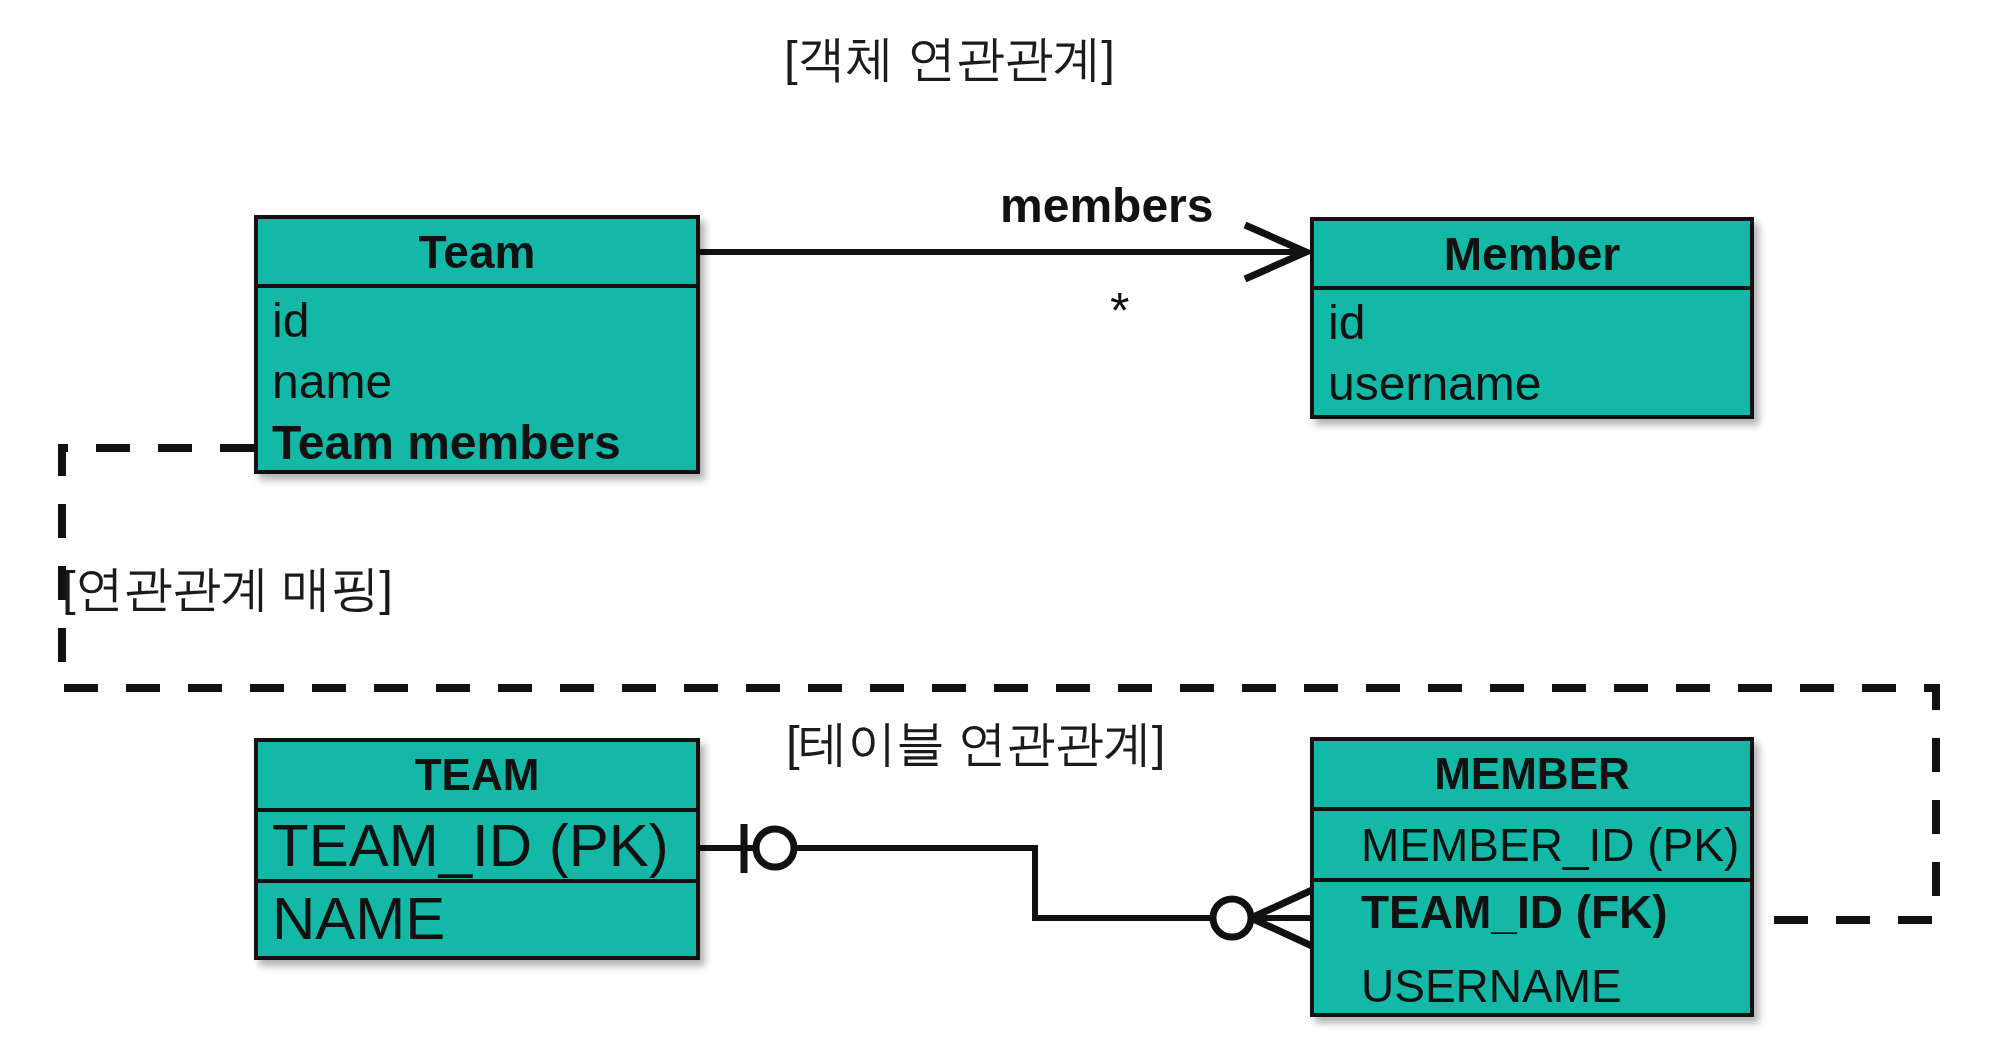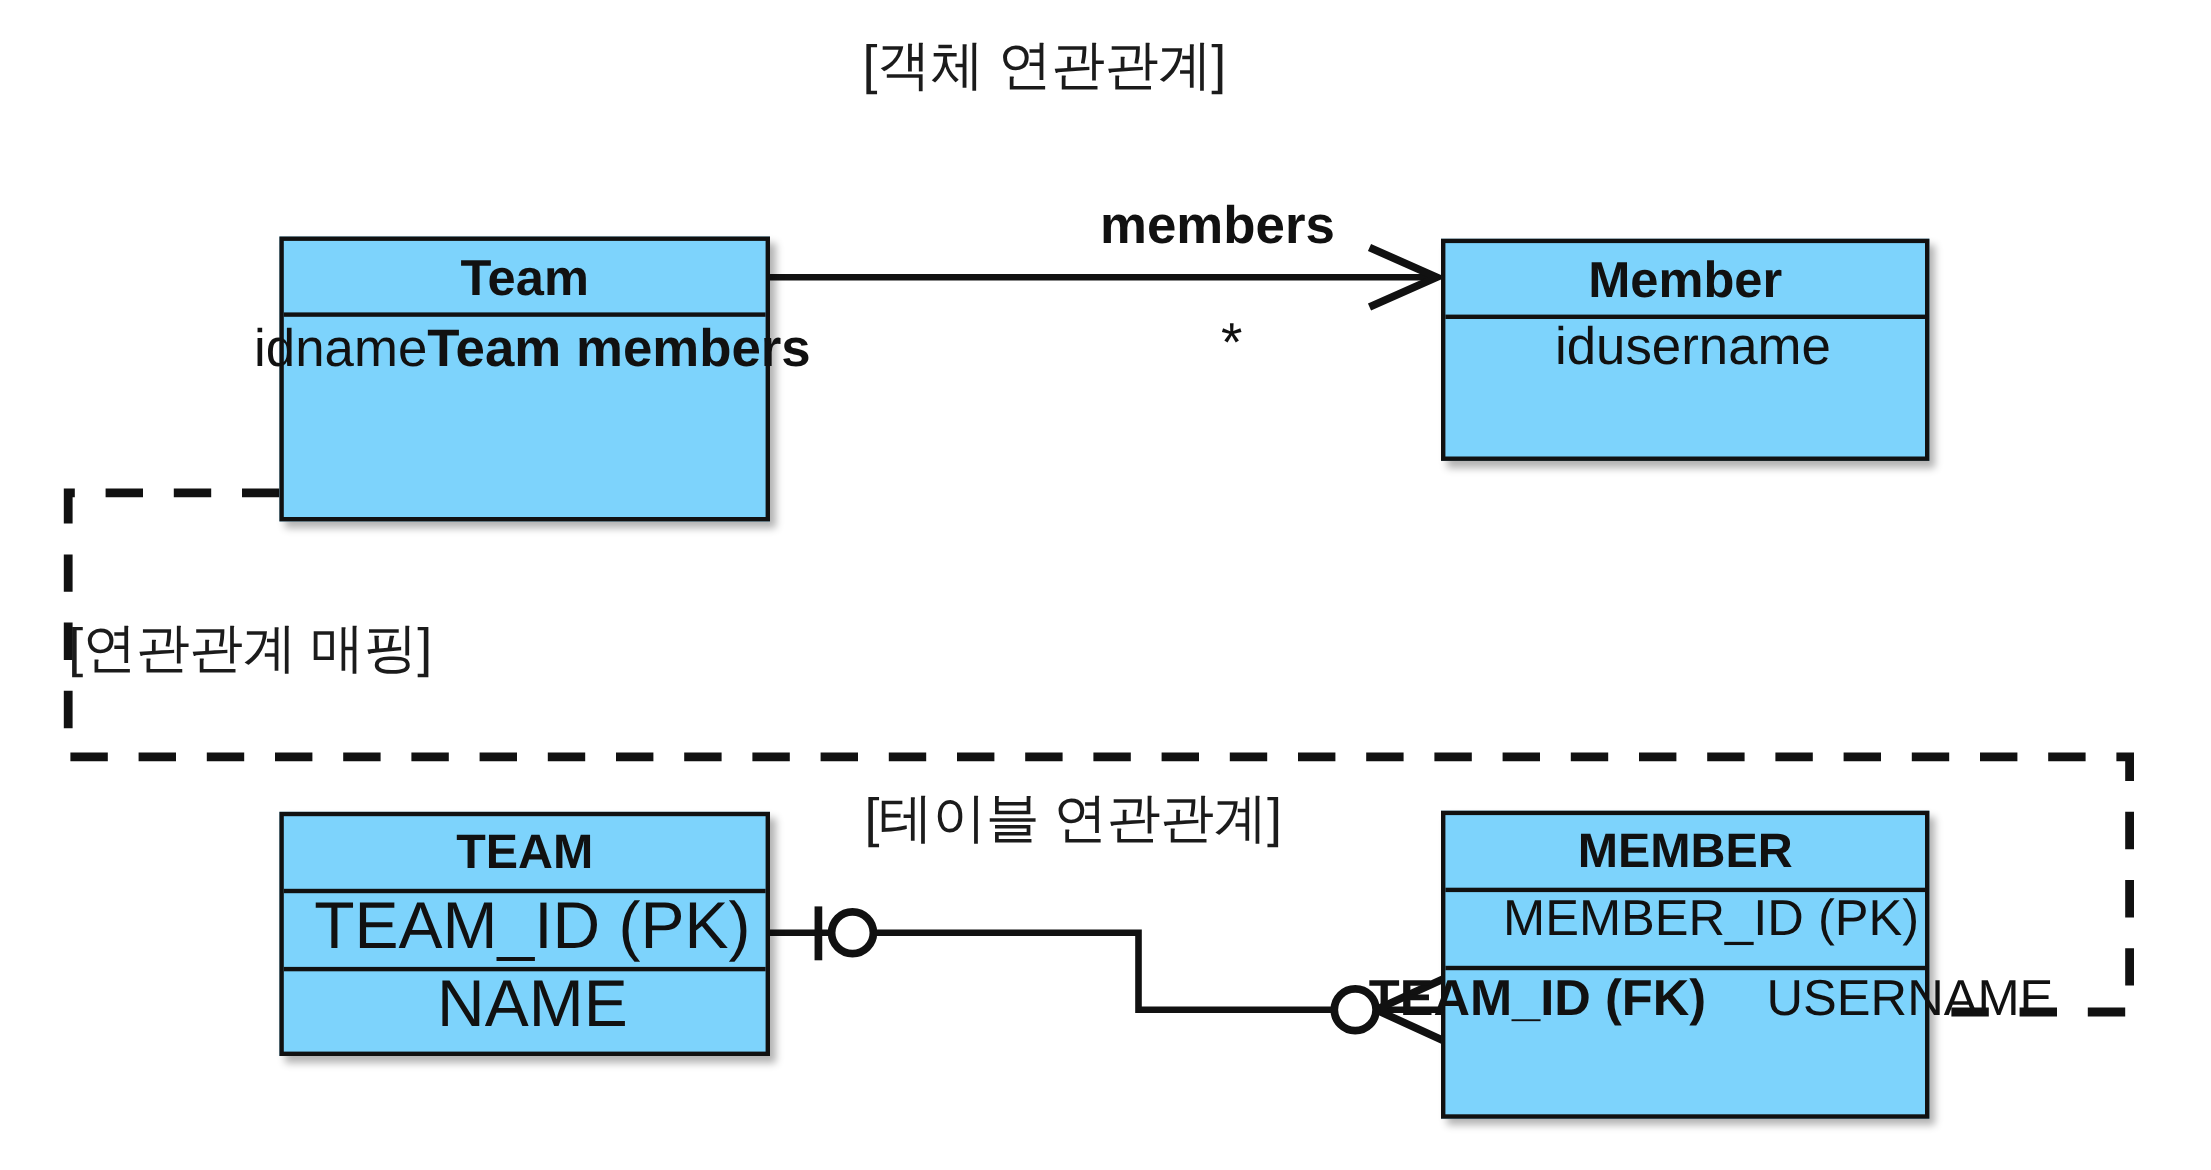--- a/index.html
+++ b/index.html
@@ -37,39 +37,39 @@
     letter-spacing: -0.5px;
   }
   #caption-object   { left: 784px;  top: 26px;  }
   #caption-mapping  { left: 62px;   top: 556px; }
   #caption-table    { left: 786px;  top: 711px; }
 
   
   .box {
     position: absolute;
     box-sizing: border-box;
-    background: #7dd3fc;
+    background: #14b8a6;
     border: 4px solid #111111;
     box-shadow: 5px 6px 7px rgba(0,0,0,0.30);
   }
   .box-header {
     box-sizing: border-box;
     text-align: center;
     font-weight: bold;
     color: #111111;
     border-bottom: 4px solid #111111;
     display: flex;
     align-items: center;
     justify-content: center;
   }
   .compartment {
     box-sizing: border-box;
     padding-left: 14px;
     display: flex;
-    flex-direction: row;
+    flex-direction: column;
     justify-content: center;
   }
   .compartment.divided {
     border-bottom: 4px solid #111111;
   }
   .field {
     white-space: nowrap;
     color: #111111;
     line-height: 1.0;
   }

